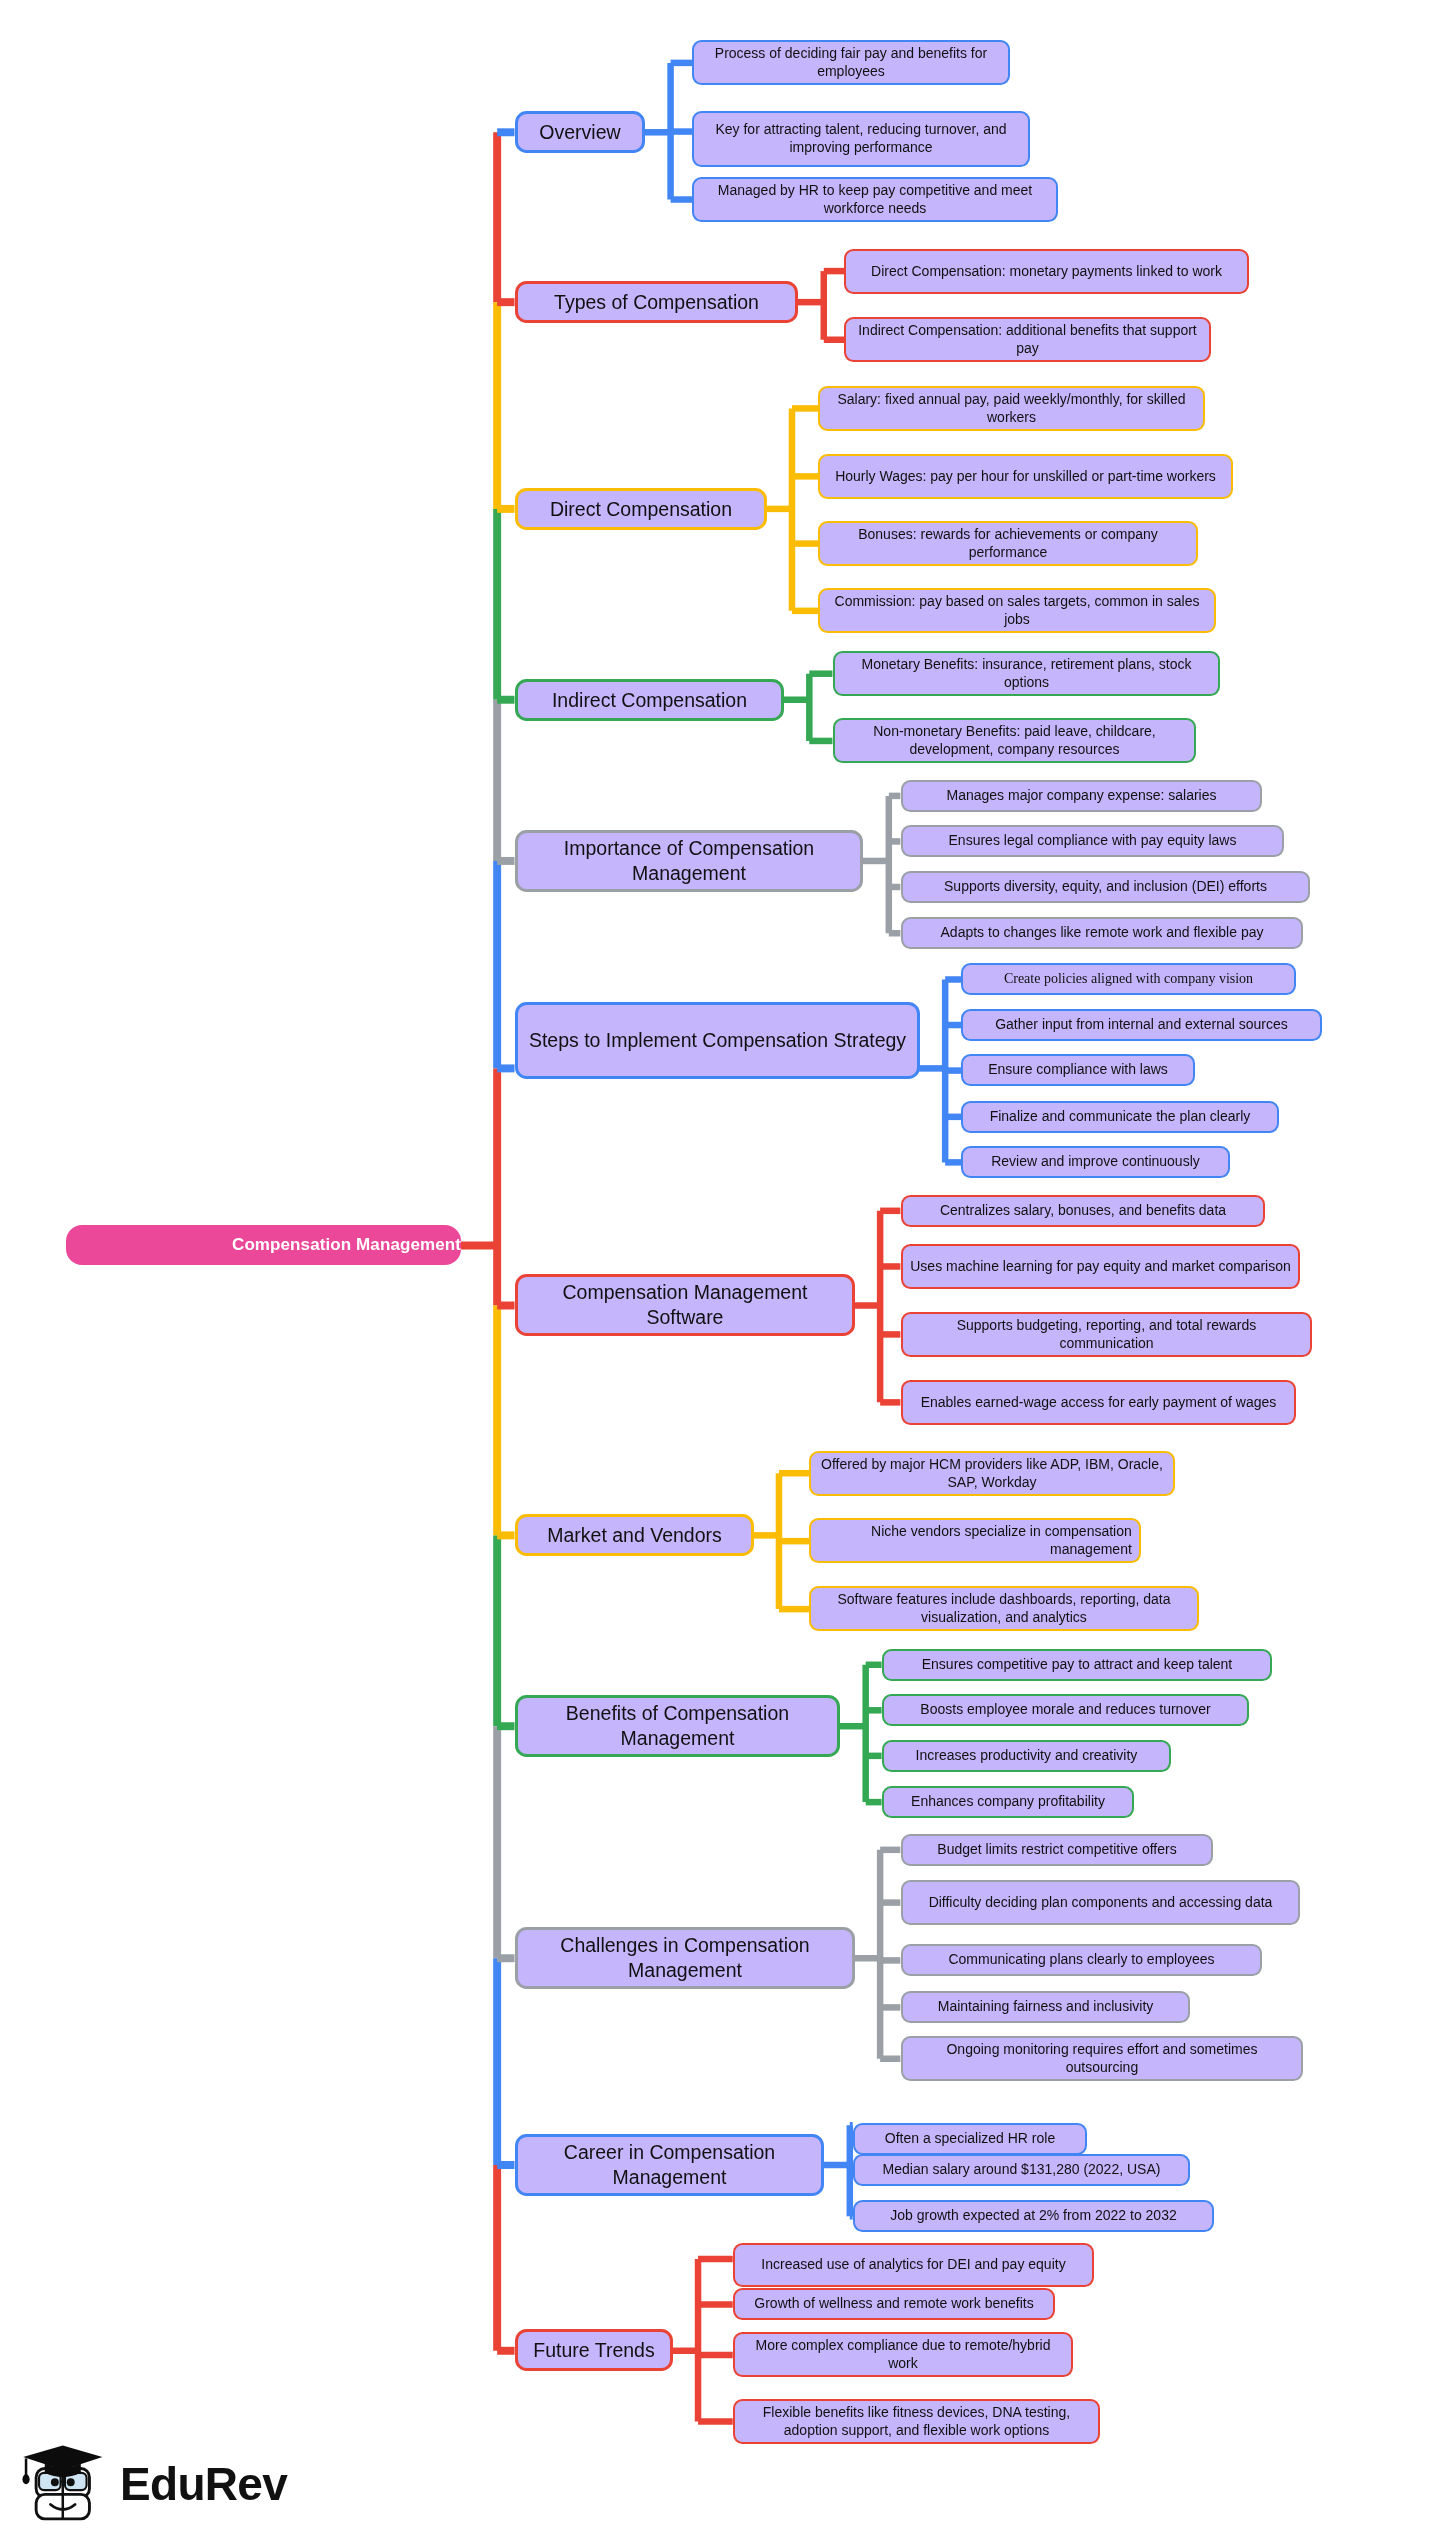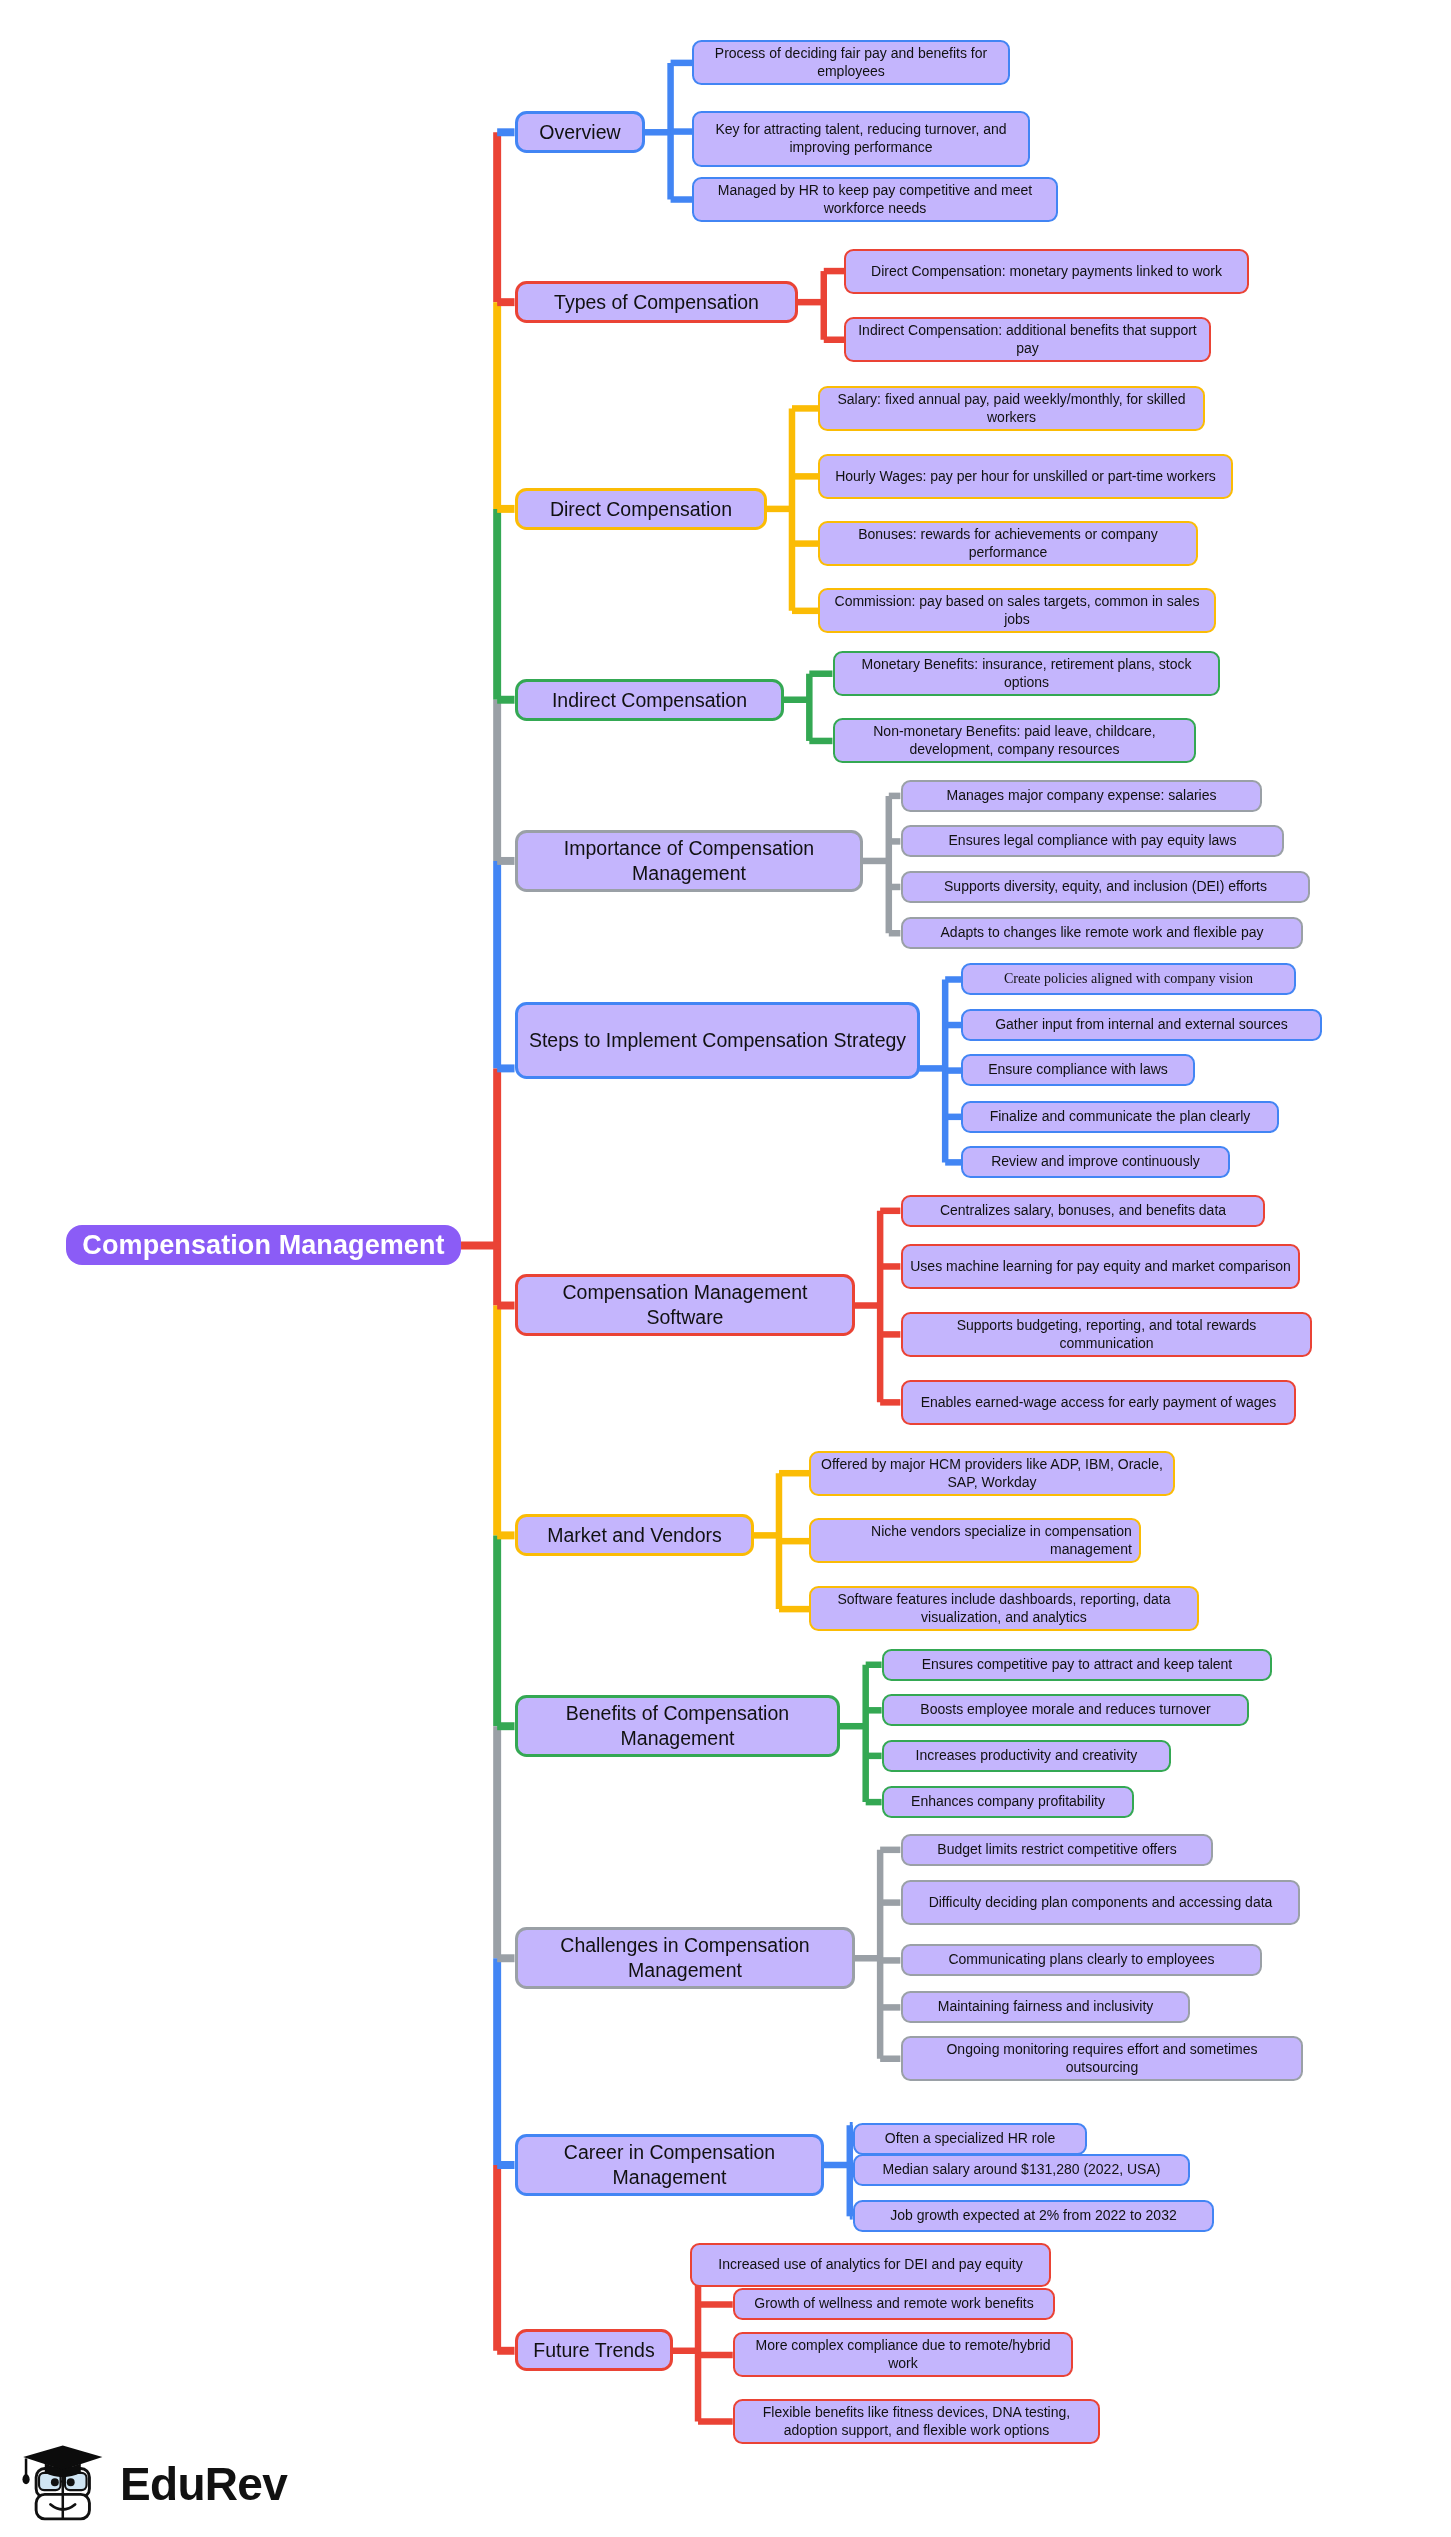--- a/index.html
+++ b/index.html
@@ -264,33 +264,33 @@
     </div>
     <div class="nodebox leaf" style="left: 853px; top: 2154px; width: 337px; height: 32px; border-color: rgb(66, 133, 244);">
       <span>Median salary around $131,280 (2022, USA)</span>
     </div>
     <div class="nodebox leaf" style="left: 853px; top: 2200px; width: 361px; height: 32px; border-color: rgb(66, 133, 244);">
       <span>Job growth expected at 2% from 2022 to 2032</span>
     </div>
     <div class="nodebox branch" style="left: 515px; top: 2329px; width: 158px; height: 42px; border-color: rgb(234, 67, 53);">
       <span>Future Trends</span>
     </div>
-    <div class="nodebox leaf" style="left: 690px; top: 2243px; width: 361px; height: 44px; border-color: rgb(234, 67, 53);">
+    <div class="nodebox leaf" style="left: 733px; top: 2243px; width: 361px; height: 44px; border-color: rgb(234, 67, 53);">
       <span>Increased use of analytics for DEI and pay equity</span>
     </div>
     <div class="nodebox leaf" style="left: 733px; top: 2288px; width: 322px; height: 32px; border-color: rgb(234, 67, 53);">
       <span>Growth of wellness and remote work benefits</span>
     </div>
     <div class="nodebox leaf" style="left: 733px; top: 2332px; width: 340px; height: 45px; border-color: rgb(234, 67, 53);">
       <span>More complex compliance due to remote/hybrid work</span>
     </div>
     <div class="nodebox leaf" style="left: 733px; top: 2399px; width: 367px; height: 45px; border-color: rgb(234, 67, 53);">
       <span>Flexible benefits like fitness devices, DNA testing, adoption support, and flexible work options</span>
     </div>
-    <div class="root" style="left: 66px; top: 1225px; width: 395px; height: 40px; background: #8b5cf6; color: rgb(255, 255, 255); font-size: 27px;">
+    <div class="root" style="left: 66px; top: 1225px; width: 395px; height: 40px; background: #ec4899; color: rgb(255, 255, 255); font-size: 17px; justify-content: flex-end;">
       <span>Compensation Management</span>
     </div>
   </div>
 
 <div id="logo">
   <svg width="101" height="85" viewBox="0 0 140 118">
 
     <rect x="32" y="34" width="74" height="40" rx="12" fill="#ffffff" stroke="#111" stroke-width="4"></rect>
     <rect x="32" y="70" width="74" height="34" rx="12" fill="#ffffff" stroke="#111" stroke-width="4"></rect>
 

